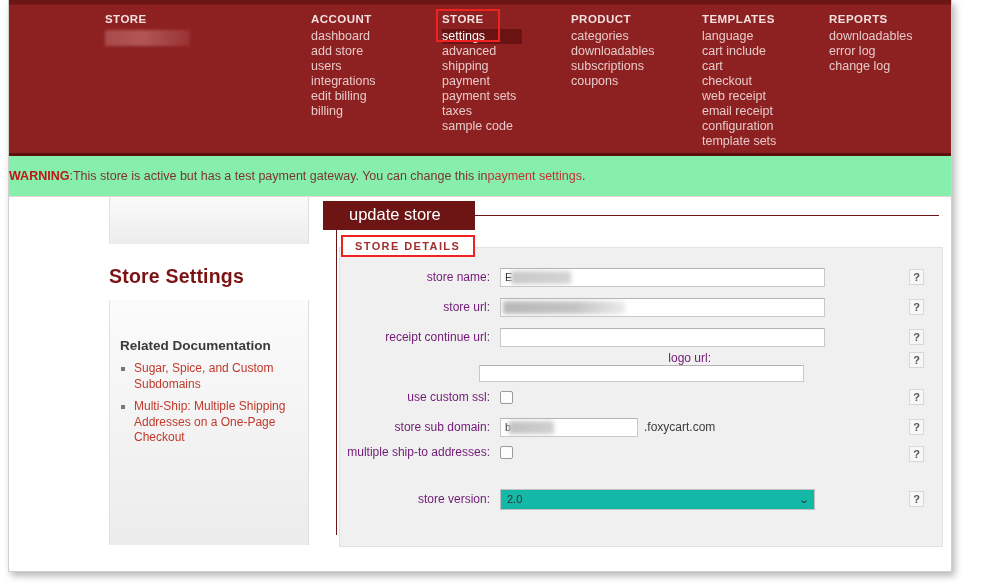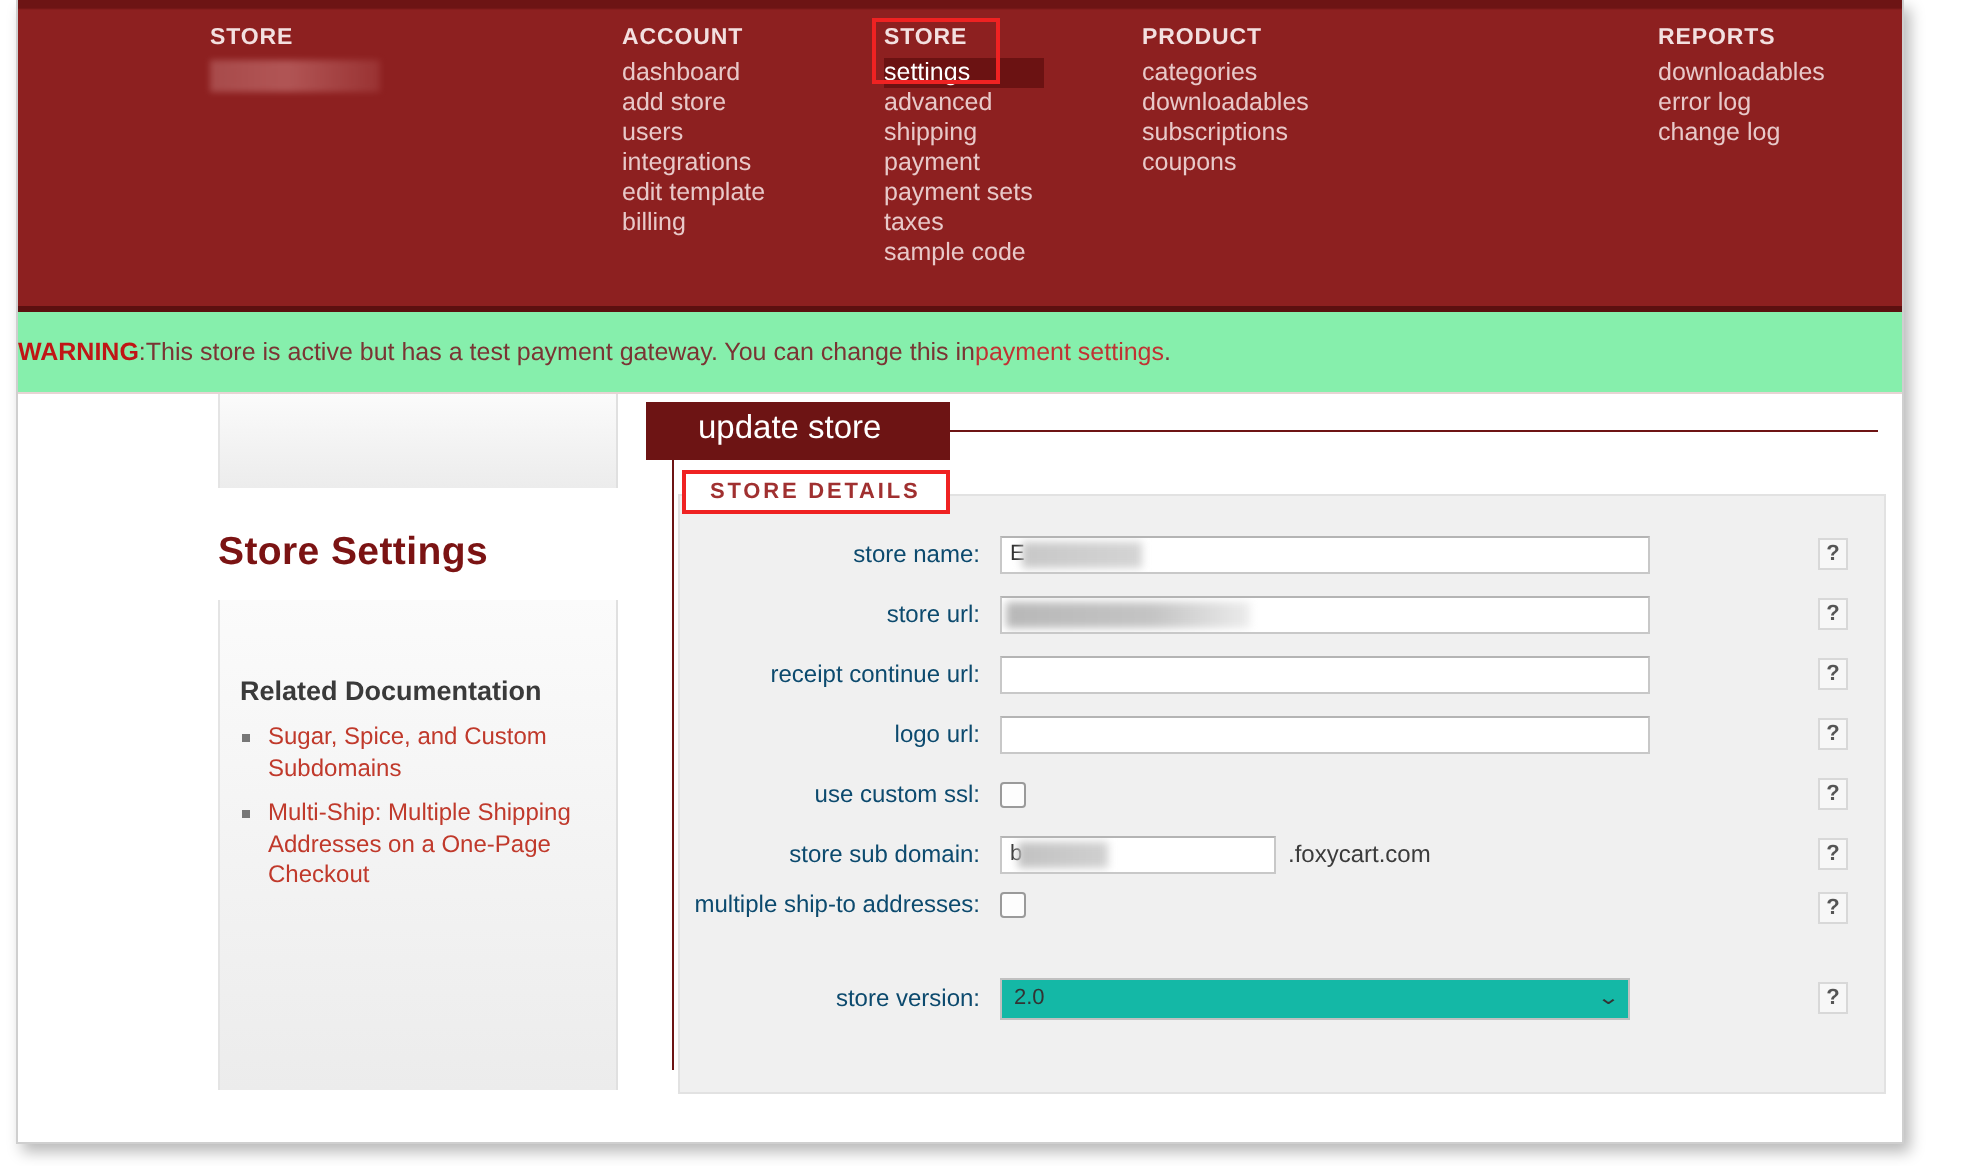--- a/index.html
+++ b/index.html
@@ -178,21 +178,21 @@
     position: absolute;
     left: 0; right: 0;
     height: 30px;
     display: flex; align-items: center;
   }
   .flabel {
     width: 160px;
     text-align: right;
     padding-right: 10px;
     font-size: 12px;
-    color: #0c4a6e;
+    color: #701a75;
     line-height: 13px;
   }
   .finput {
     height: 19px;
     background: #ffffff;
     border: 1px solid #c8c8c8;
     border-top-color: #b4b4b4;
     font-size: 11px;
     color: #333;
     padding: 2px 4px;
@@ -244,21 +244,21 @@
       <div class="nav-head">STORE</div>
     </div>
     <div id="logo-redact"></div>
 
     <div class="navcol" style="left:302px;">
       <div class="nav-head">ACCOUNT</div>
       <div class="nav-link">dashboard</div>
       <div class="nav-link">add store</div>
       <div class="nav-link">users</div>
       <div class="nav-link">integrations</div>
-      <div class="nav-link">edit template</div>
+      <div class="nav-link">edit billing</div>
       <div class="nav-link">billing</div>
     </div>
 
     <div class="navcol" style="left:433px;">
       <div class="nav-head">STORE</div>
       <div class="nav-link active">settings</div>
       <div class="nav-link">advanced</div>
       <div class="nav-link">shipping</div>
       <div class="nav-link">payment</div>
       <div class="nav-link">payment sets</div>
@@ -267,20 +267,31 @@
     </div>
 
     <div class="navcol" style="left:562px;">
       <div class="nav-head">PRODUCT</div>
       <div class="nav-link">categories</div>
       <div class="nav-link">downloadables</div>
       <div class="nav-link">subscriptions</div>
       <div class="nav-link">coupons</div>
     </div>
 
+    <div class="navcol" style="left:693px;">
+      <div class="nav-head">TEMPLATES</div>
+      <div class="nav-link">language</div>
+      <div class="nav-link">cart include</div>
+      <div class="nav-link">cart</div>
+      <div class="nav-link">checkout</div>
+      <div class="nav-link">web receipt</div>
+      <div class="nav-link">email receipt</div>
+      <div class="nav-link">configuration</div>
+      <div class="nav-link">template sets</div>
+    </div>
 
     <div class="navcol" style="left:820px;">
       <div class="nav-head">REPORTS</div>
       <div class="nav-link">downloadables</div>
       <div class="nav-link">error log</div>
       <div class="nav-link">change log</div>
     </div>
 
     <div id="nav-highlight"></div>
   </div>
@@ -330,21 +341,21 @@
           </div>
           <div class="help-btn">?</div>
         </div>
 
         <div class="frow" style="top:74px;">
           <div class="flabel">receipt continue url:</div>
           <div class="finput" style="width:325px;"></div>
           <div class="help-btn">?</div>
         </div>
 
-        <div class="frow" style="top:104px;">
+        <div class="frow" style="top:104px;flex-direction:column;">
           <div class="flabel">logo url:</div>
           <div class="finput" style="width:325px;"></div>
           <div class="help-btn">?</div>
         </div>
 
         <div class="frow" style="top:134px;">
           <div class="flabel">use custom ssl:</div>
           <div class="fcheck"></div>
           <div class="help-btn">?</div>
         </div>

